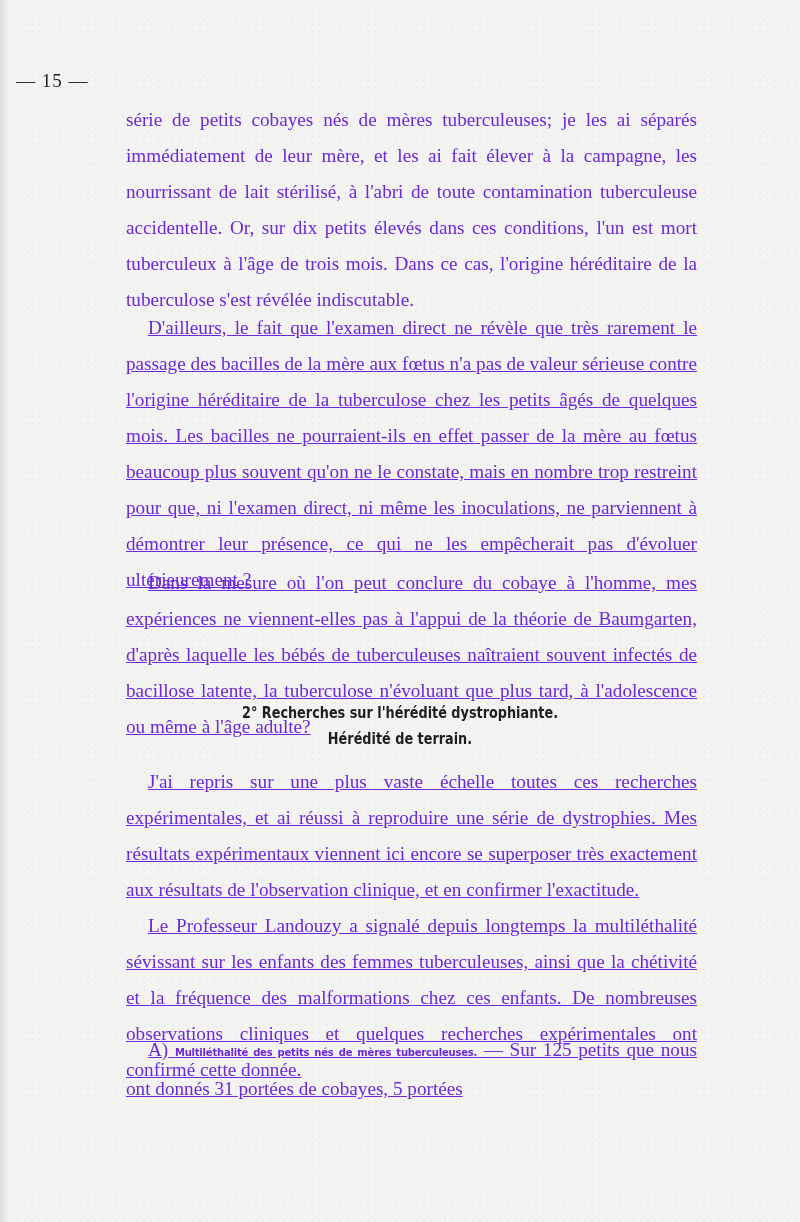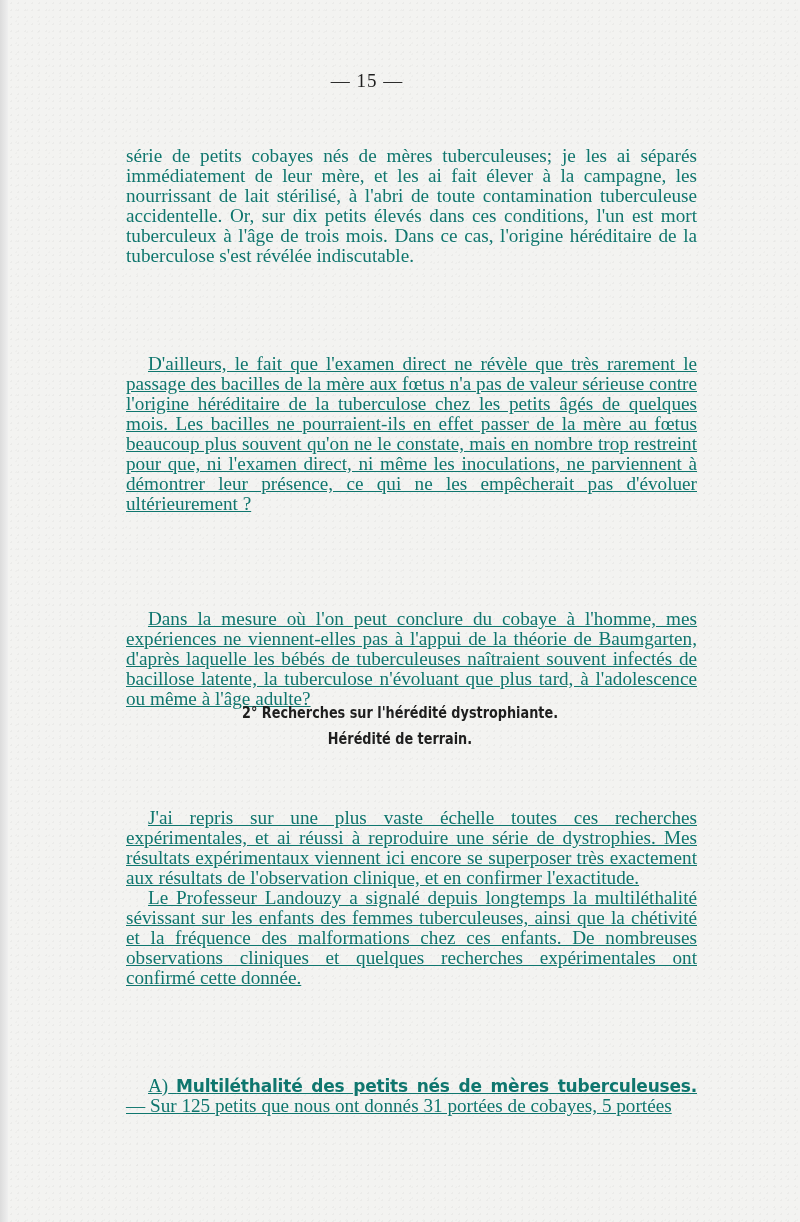--- a/index.html
+++ b/index.html
@@ -32,32 +32,30 @@
       top: 0;
       width: 8px;
       height: 1222px;
       background: linear-gradient(to right, #dcdcdc, #efefef);
     }
     .text-block {
       position: absolute;
       left: 126px;
       width: 571px;
       font-family: "Liberation Serif", "DejaVu Serif", serif;
-      color: #0f766e;
+      color: #6d28d9;
       font-size: 19.2px;
-      line-height: 20px;
+      line-height: 36px;
       text-align: justify;
-      margin-top: 44px;
     }
     .page-number {
       position: absolute;
       top: 70px;
-      left: 8px;
+      left: 16px;
       width: 718px;
-      text-align: center;
       font-family: "Liberation Serif", "DejaVu Serif", serif;
       font-size: 19px;
       color: #1e1e1e;
       letter-spacing: 1px;
     }
     .para {
       margin: 0;
       text-indent: 0;
     }
     .para.indent {
@@ -73,21 +71,21 @@
       font-weight: bold;
       font-size: 15.5px;
       line-height: 26px;
       color: #1e1e1e;
       transform: scaleX(0.92);
       transform-origin: 50% 50%;
     }
     .subheading-inline {
       font-family: "DejaVu Sans", sans-serif;
       font-weight: bold;
-      font-size: 17px;
+      font-size: 10px;
       letter-spacing: -0.2px;
     }
     .block1 { top: 102px; }
     .block2 { top: 310px; }
     .block3 { top: 565px; }
     .heading1 { top: 700px; }
     .heading2 { top: 726px; }
     .block4 { top: 764px; }
     .block5 { top: 1032px; }
   </style>

